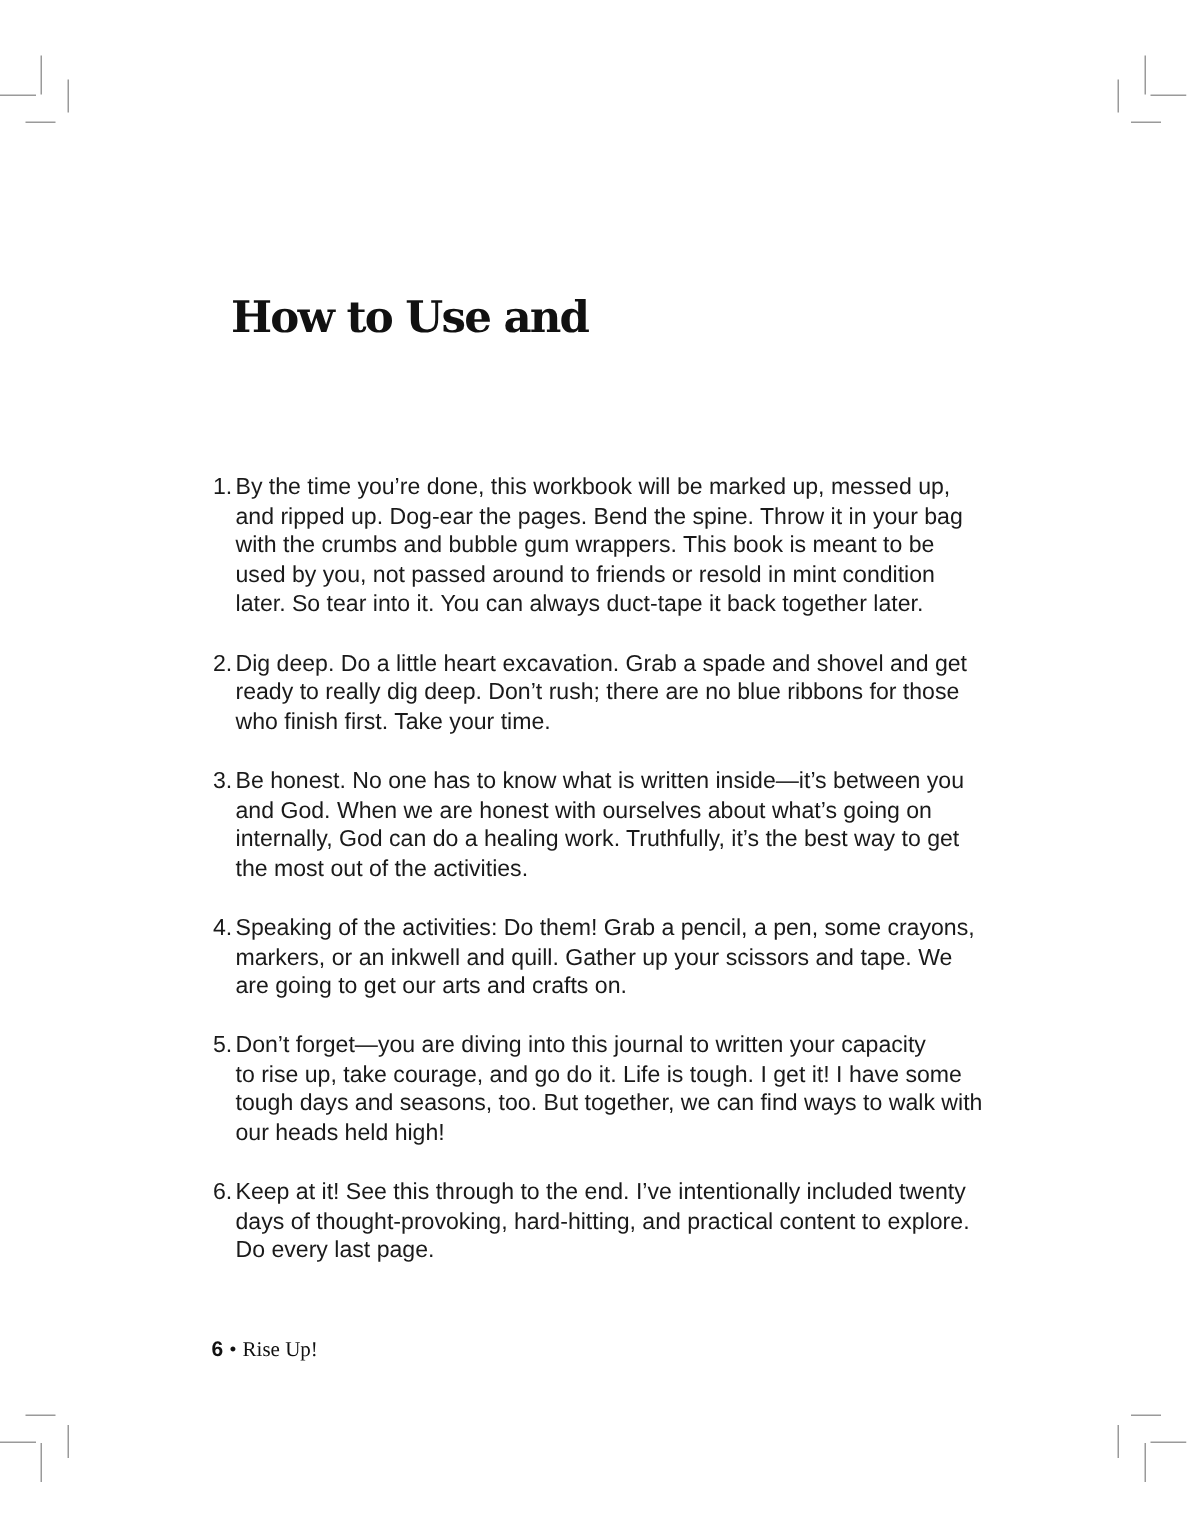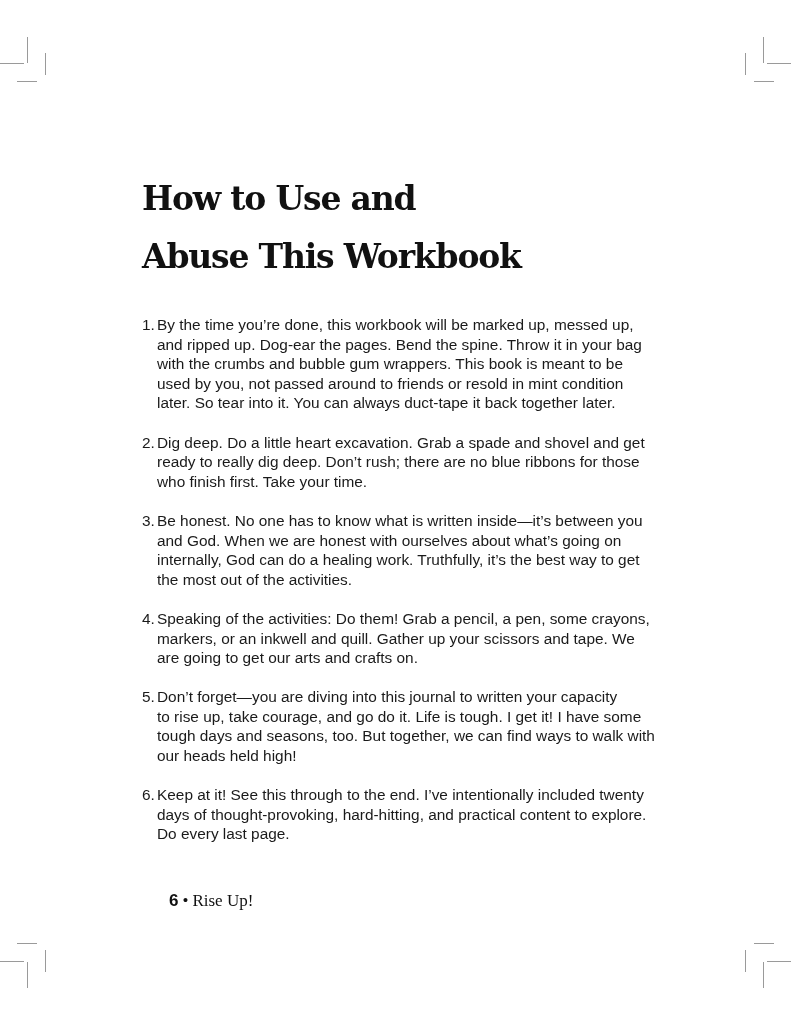--- a/index.html
+++ b/index.html
@@ -1,23 +1,23 @@
 <!DOCTYPE html>
 <html><head>
 <meta charset="utf-8">
 <style>
   html, body { margin: 0; padding: 0; background: #ffffff; }
   body { width: 791px; height: 1024px; position: relative; overflow: hidden; font-family: "Liberation Sans", sans-serif; color: #1a1a1a; }
   .crop { position: absolute; background: #9a9a9a; }
-  .title { position: absolute; left: 142px; top: 170px; margin: 0; font-family: "DejaVu Serif", serif; font-weight: bold; font-size: 33px; line-height: 58px; letter-spacing: -1.2px; color: #111; }
+  .title { position: absolute; left: 142px; top: 170px; margin: 12px; font-family: "DejaVu Serif", serif; font-weight: bold; font-size: 29px; line-height: 58px; letter-spacing: -1.2px; color: #111; }
   .list { position: absolute; left: 142px; top: 315px; width: 540px; margin: 0; padding: 0; list-style: none; }
   .item { display: flex; font-size: 15.4px; line-height: 19.6px; margin-bottom: 19.6px; }
   .num { width: 15px; flex: none; }
   .txt { flex: 1; white-space: pre-line; }
-  .footer { position: absolute; left: 141px; top: 891px; font-size: 17px; font-family: "Liberation Serif", serif; color: #111; margin-left: 28px; }
+  .footer { position: absolute; left: 141px; top: 891px; font-size: 14px; font-family: "Liberation Serif", serif; color: #111; }
   .footer .pg { font-family: "Liberation Sans", sans-serif; font-weight: bold; }
   .footer .dot { margin: 0 4px; }
 </style>
 </head>
 <body>
 
 <div class="crop" style="left:27px;top:37px;width:1px;height:26px;"></div>
 <div class="crop" style="left:0;top:63px;width:24px;height:1px;"></div>
 <div class="crop" style="left:45px;top:53px;width:1px;height:22px;"></div>
 <div class="crop" style="left:17px;top:81px;width:20px;height:1px;"></div>
@@ -32,21 +32,20 @@
 <div class="crop" style="left:45px;top:950px;width:1px;height:22px;"></div>
 <div class="crop" style="left:17px;top:943px;width:20px;height:1px;"></div>
 
 <div class="crop" style="left:763px;top:962px;width:1px;height:26px;"></div>
 <div class="crop" style="left:767px;top:961px;width:24px;height:1px;"></div>
 <div class="crop" style="left:745px;top:950px;width:1px;height:22px;"></div>
 <div class="crop" style="left:754px;top:943px;width:20px;height:1px;"></div>
 
 <h1 class="title">
   <span>How to Use and</span><br>
-  <span>Abuse This Workbook</span>
 </h1>
 
 <ol class="list">
   <li class="item">
     <span class="num">1.</span>
     <span class="txt">By the time you’re done, this workbook will be marked up, messed up,
 and ripped up. Dog-ear the pages. Bend the spine. Throw it in your bag
 with the crumbs and bubble gum wrappers. This book is meant to be
 used by you, not passed around to friends or resold in mint condition
 later. So tear into it. You can always duct-tape it back together later.</span>

